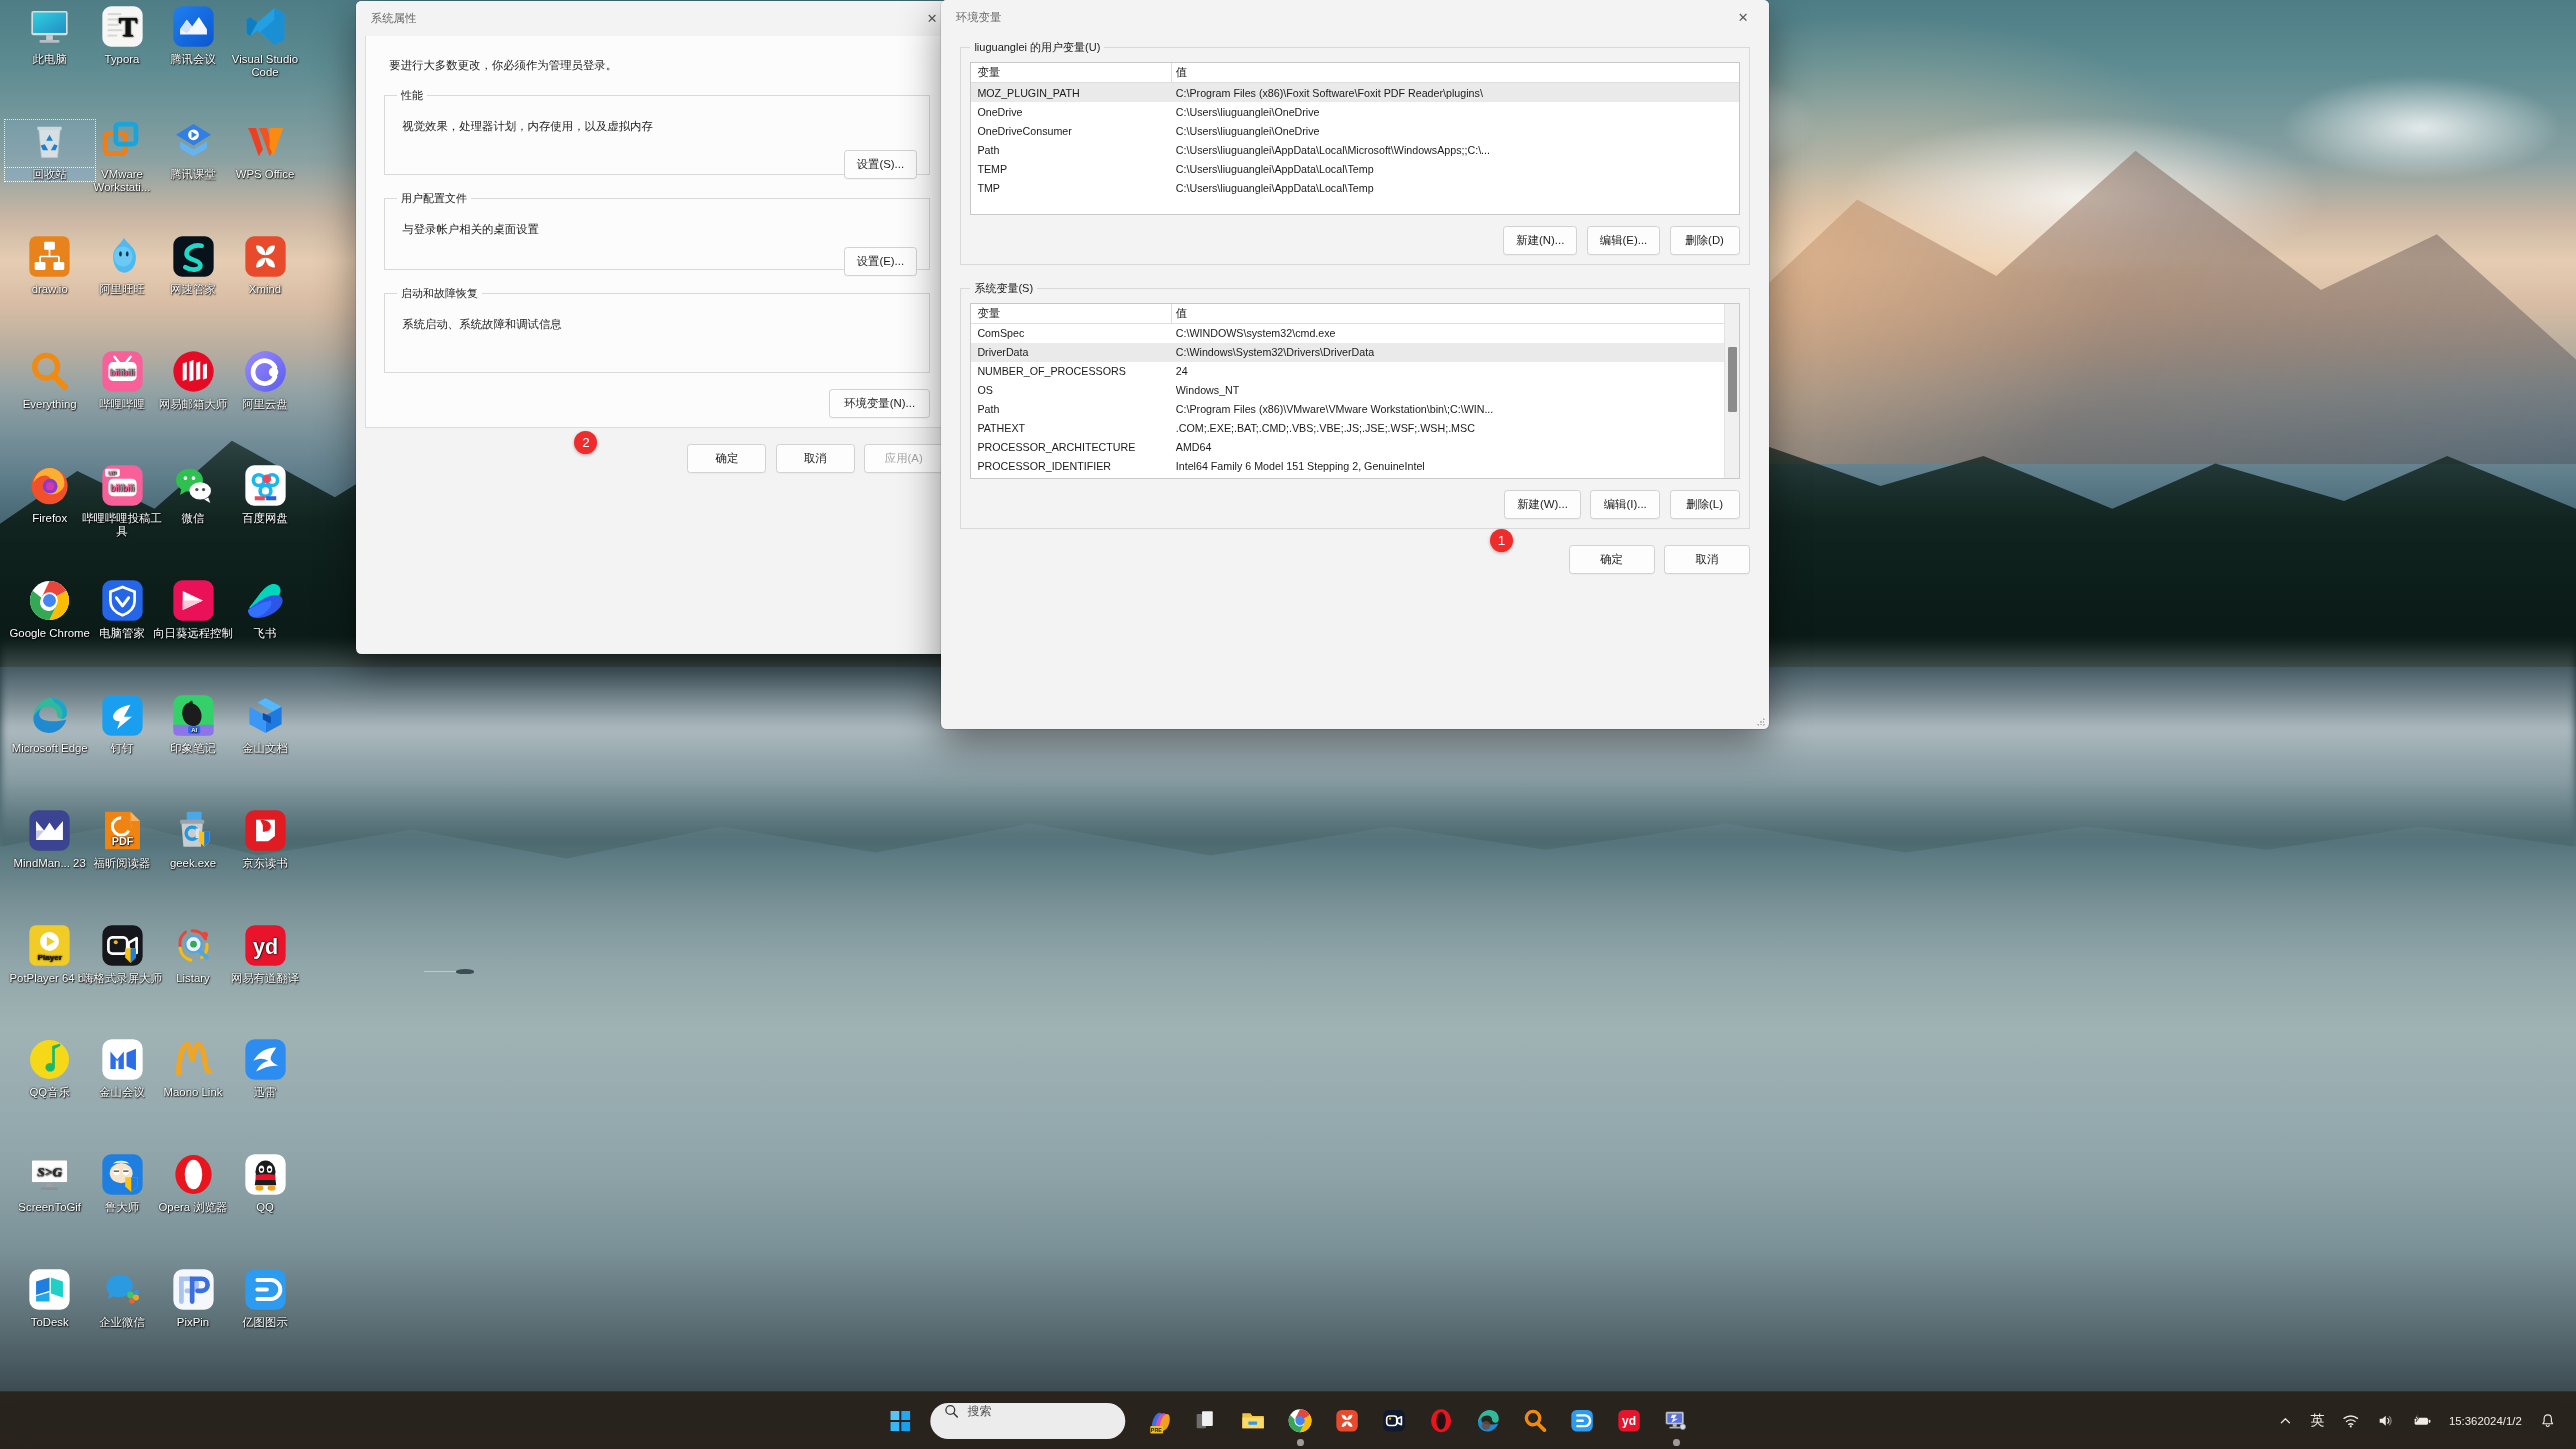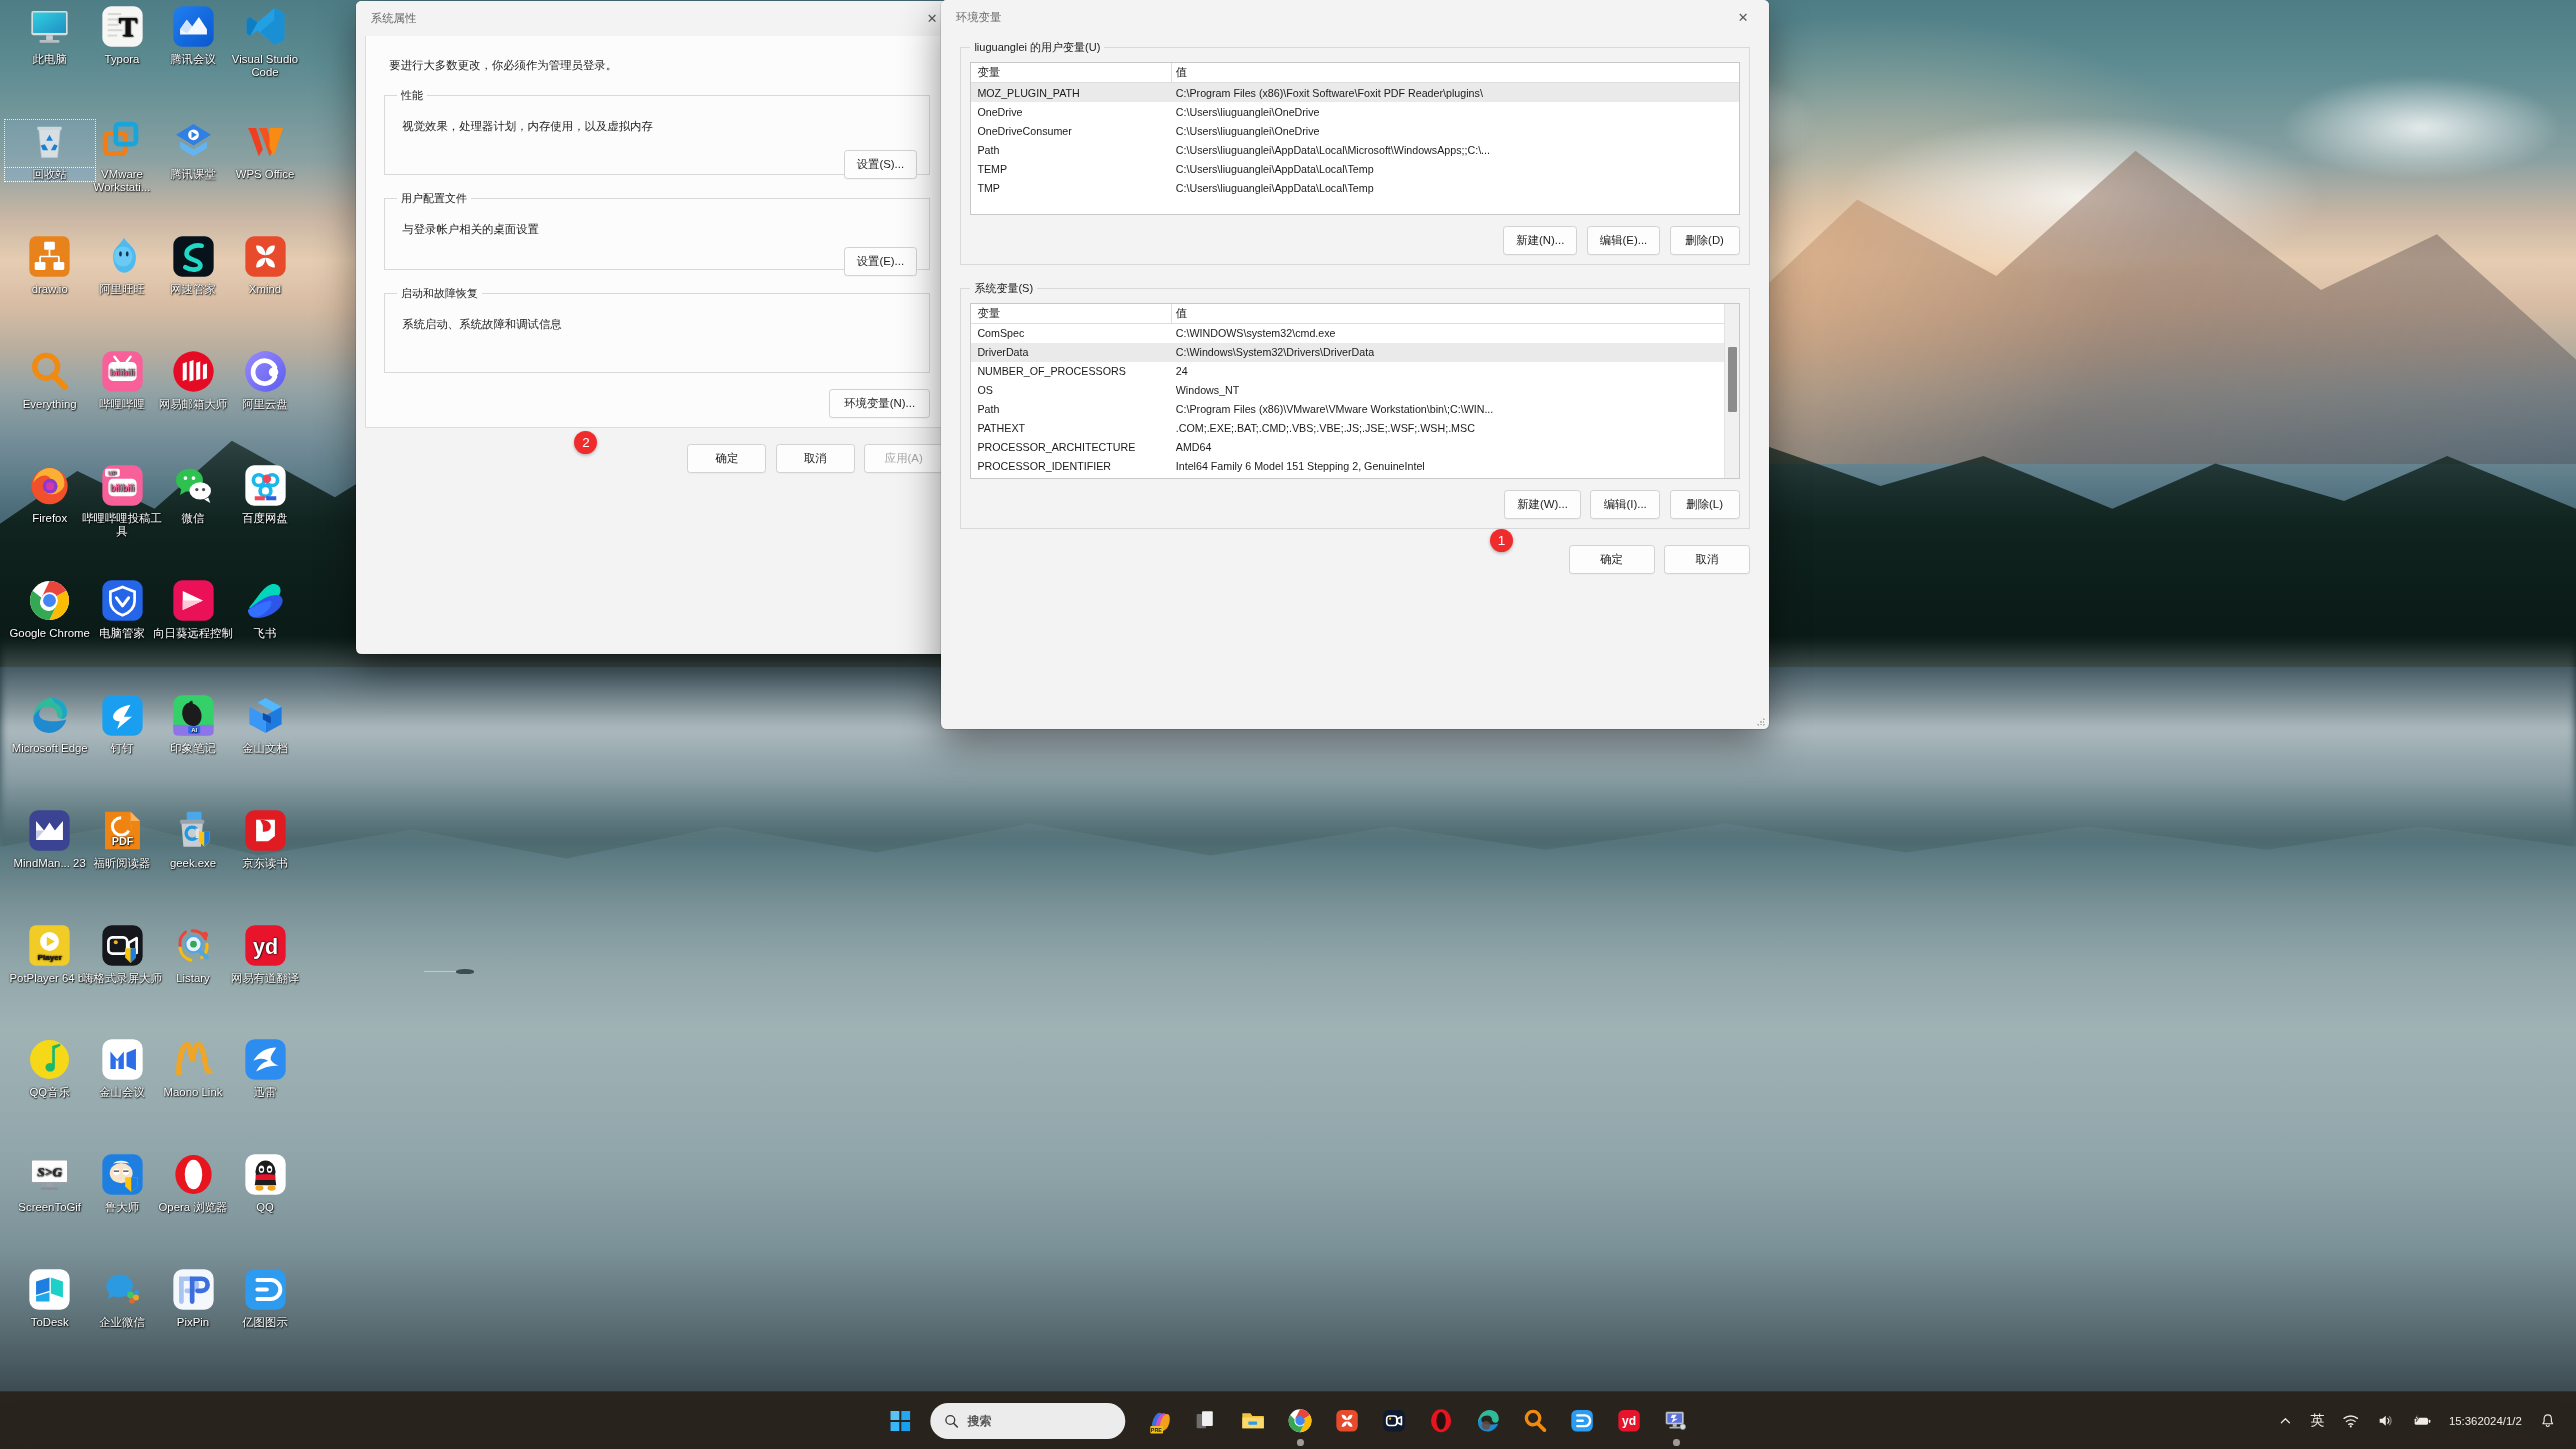--- a/index.html
+++ b/index.html
@@ -294,23 +294,23 @@
     margin: 0 4px;
   }
   .tb-btn .ind {
     position: absolute; bottom: -5.4px; left: 50%; transform: translateX(-50%);
     width: 6.7px; height: 6.7px; border-radius: 50%;
     background: rgba(255,255,255,.55);
   }
   #searchbox {
     height: 36px; width: 195px;
     background: #ececec; border-radius: 18px;
-    display: flex; align-items: center; gap: 8px;
+    display: flex; gap: 8px;
     padding: 0 13.4px; color: #555; font-size: 12px;
-    margin-left: 6.7px; margin-right: 10.7px; font-weight: bold;
+    margin-left: 6.7px; margin-right: 10.7px;
   }
   #tray {
     position: absolute; right: 10.7px;
     display: flex; align-items: center; gap: 0;
     color: #f0ece8; font-size: 11.4px;
   }
   #tray > div { padding: 0 8.7px; display:flex; align-items:center; }
   #clock { line-height: 16px; text-align: right; font-size: 11.4px; }
 
   svg { display:block; }

